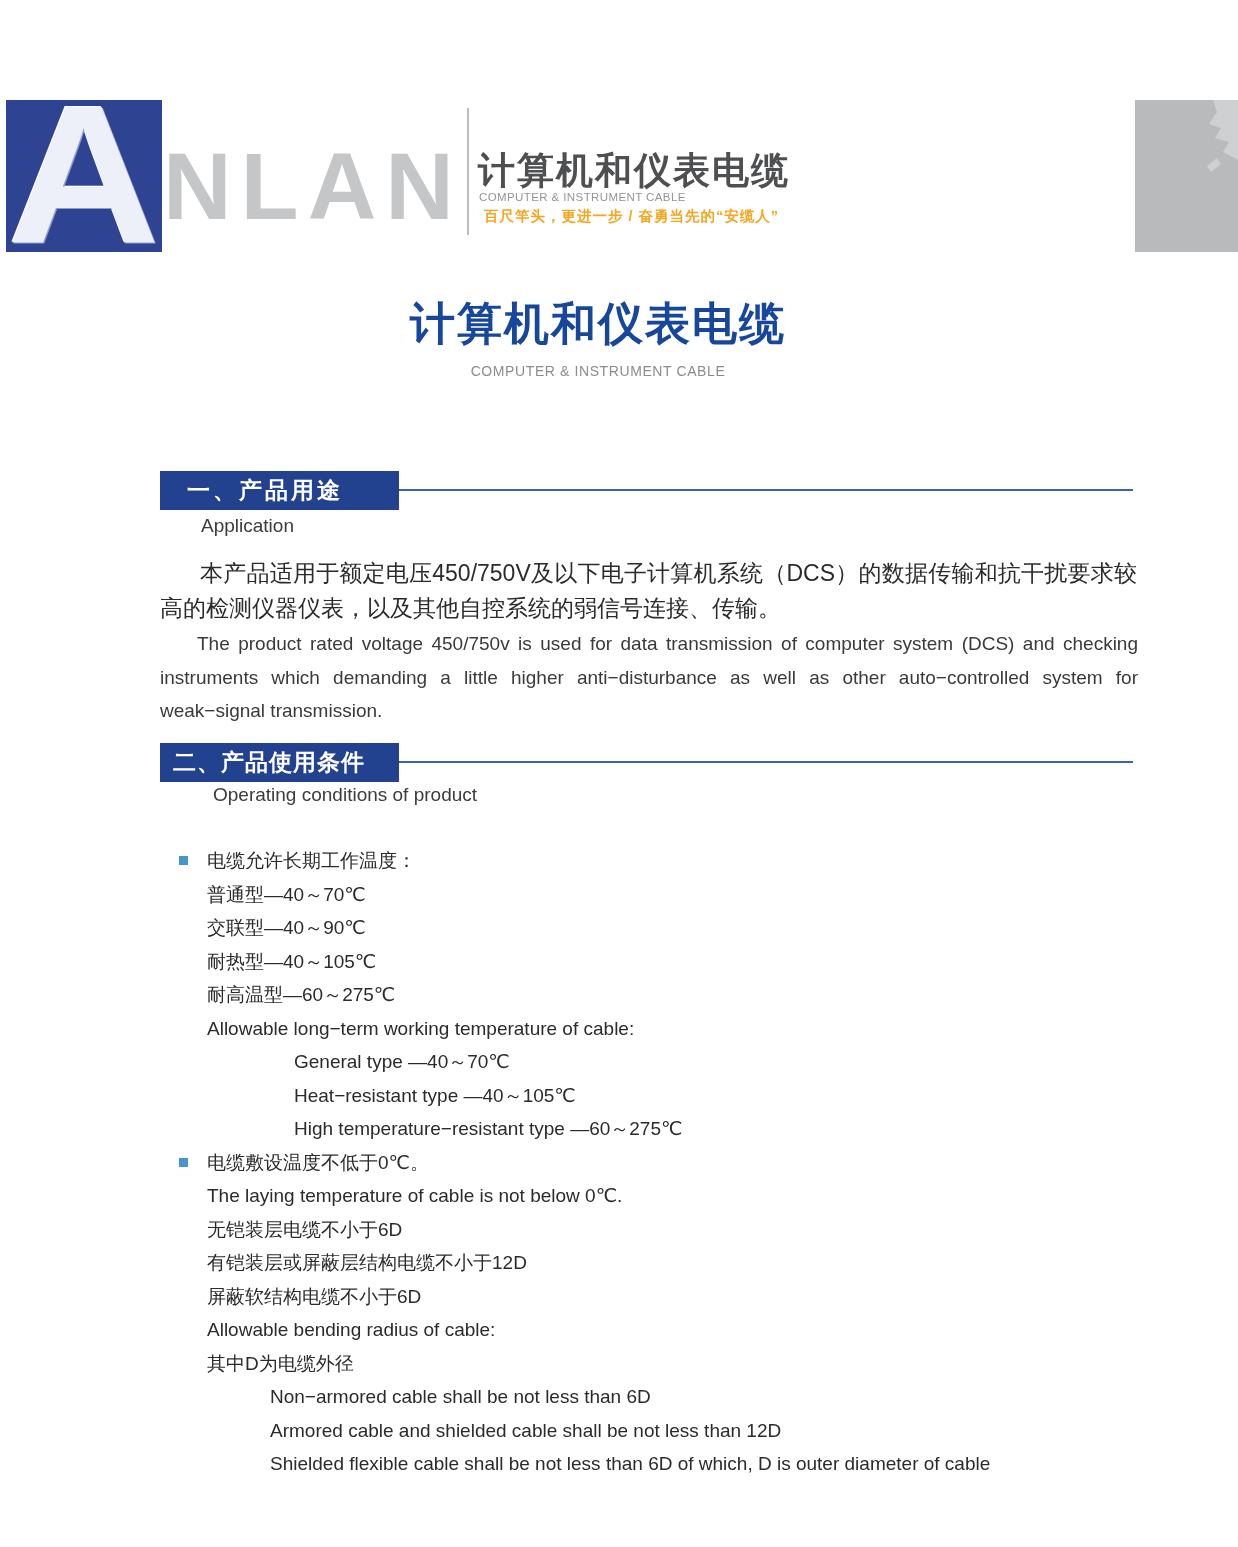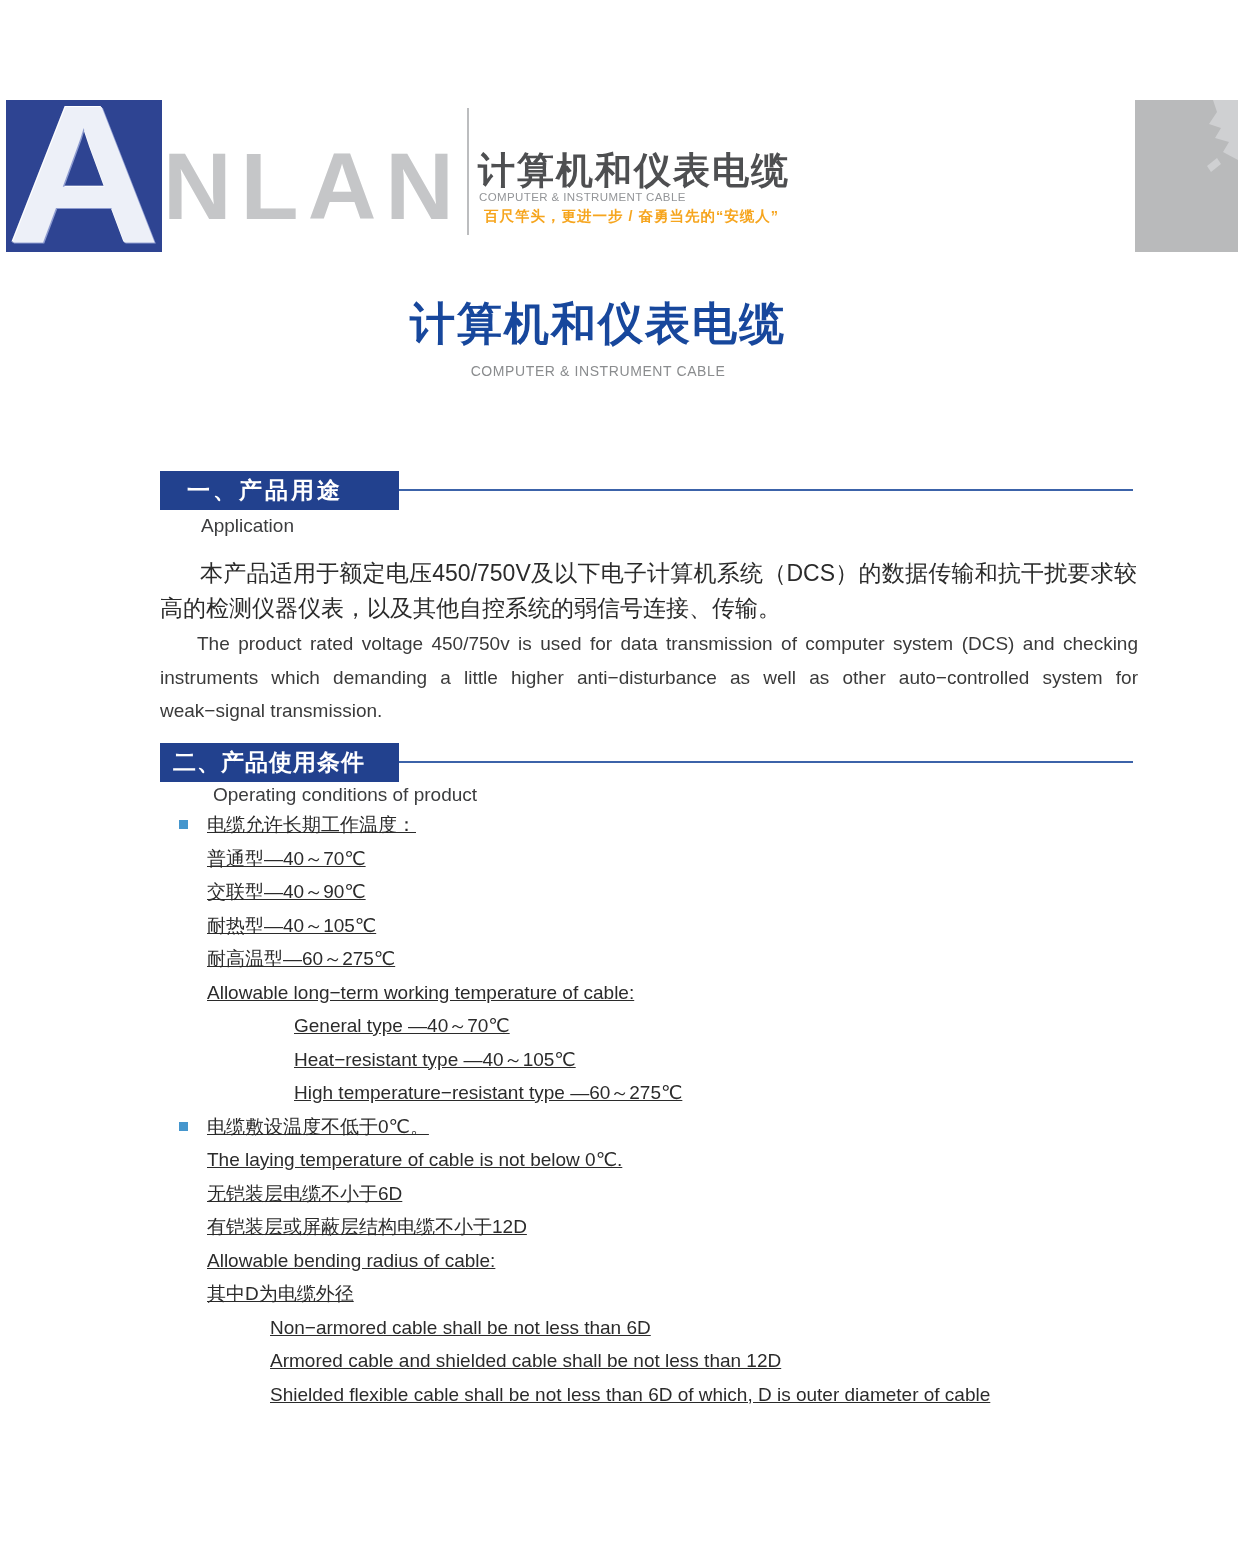--- a/index.html
+++ b/index.html
@@ -101,21 +101,21 @@
     font-size:23px;line-height:35px;text-indent:40px;
     color:var(--text-dark);text-align:justify;
   }
   .para-en{
     position:absolute;left:160px;top:627px;width:978px;
     font-size:19px;line-height:33.5px;text-indent:37px;
     color:#3a3a3a;text-align:justify;
   }
   
   .cond-list{
-    position:absolute;left:160px;top:808px;width:990px;text-decoration:underline;
+    position:absolute;left:160px;top:844px;width:990px;
   }
   .cond-row{
     position:relative;height:33.5px;line-height:33.5px;
     font-size:19px;color:var(--text-dark);white-space:nowrap;
   }
   .cond-row.bullet .bullet-sq{
     position:absolute;left:19px;top:12px;width:9px;height:9px;
     background:var(--bullet-blue);
   }
   .cond-row.bullet,.cond-row.l1{padding-left:47px;}
@@ -163,18 +163,19 @@
   <div class="cond-row l1"><span>耐热型—40～105℃</span></div>
   <div class="cond-row l1"><span>耐高温型—60～275℃</span></div>
   <div class="cond-row l1"><span>Allowable long−term working temperature of cable:</span></div>
   <div class="cond-row l2a"><span>General type —40～70℃</span></div>
   <div class="cond-row l2a"><span>Heat−resistant type —40～105℃</span></div>
   <div class="cond-row l2a"><span>High temperature−resistant type —60～275℃</span></div>
   <div class="cond-row bullet"><span class="bullet-sq"></span><span>电缆敷设温度不低于0℃。</span></div>
   <div class="cond-row l1"><span>The laying temperature of cable is not below 0℃.</span></div>
   <div class="cond-row l1"><span>无铠装层电缆不小于6D</span></div>
   <div class="cond-row l1"><span>有铠装层或屏蔽层结构电缆不小于12D</span></div>
+  <div class="cond-row l1"><span>屏蔽软结构电缆不小于6D</span></div>
   <div class="cond-row l1"><span>Allowable bending radius of cable:</span></div>
   <div class="cond-row l1"><span>其中D为电缆外径</span></div>
   <div class="cond-row l2b"><span>Non−armored cable shall be not less than 6D</span></div>
   <div class="cond-row l2b"><span>Armored cable and shielded cable shall be not less than 12D</span></div>
   <div class="cond-row l2b"><span>Shielded flexible cable shall be not less than 6D of which, D is outer diameter of cable</span></div>
 </div>
 
 </body></html>

